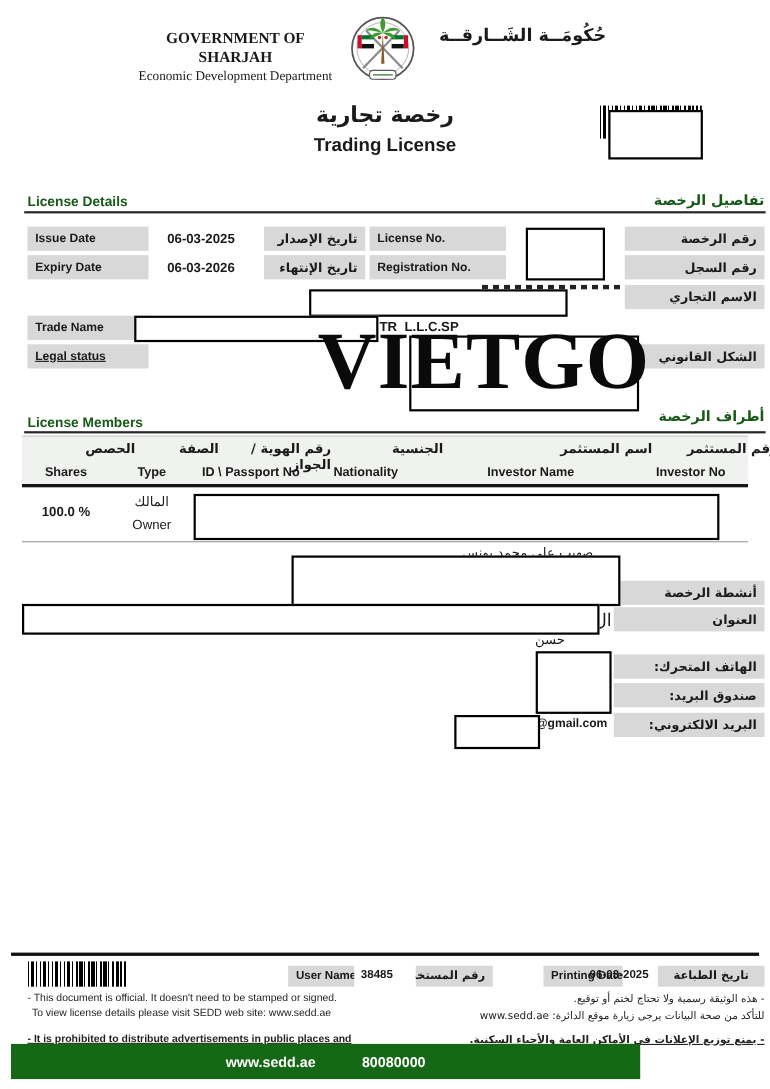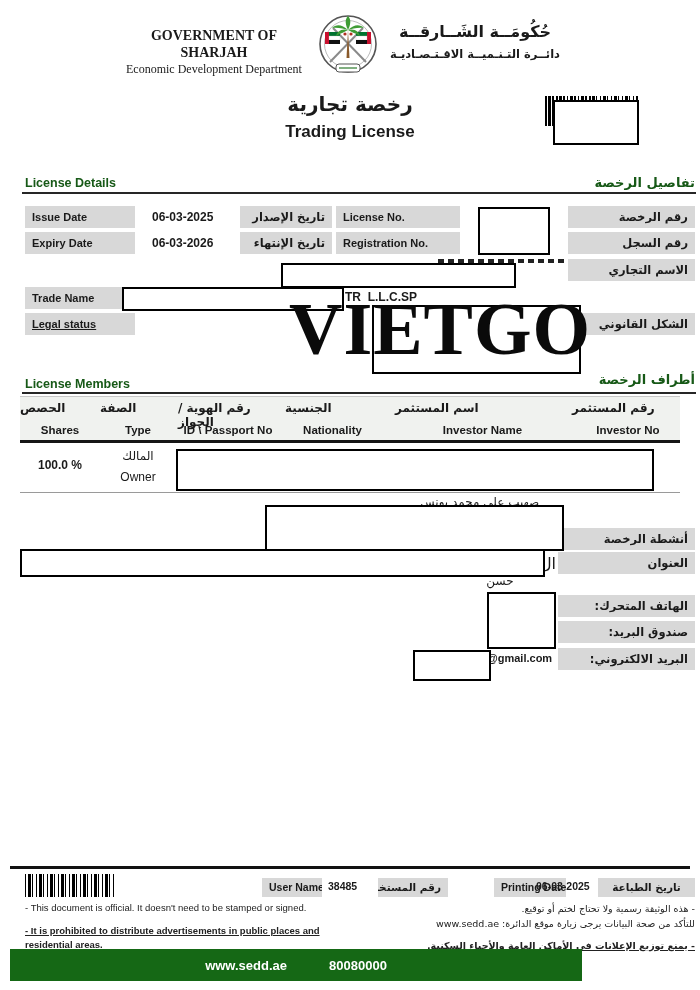--- a/index.html
+++ b/index.html
@@ -15,21 +15,21 @@
   .sect-title-en{color:#175917;font-weight:bold;font-size:12.5px;}
   .sect-title-ar{color:#175917;font-weight:bold;font-size:13px;font-family:"DejaVu Sans",sans-serif;direction:rtl;}
   .rule{background:#262626;height:2px;}
   .redact{background:#fff;border:2px solid #000;z-index:10;}
   .watermark{z-index:20;font-family:"Liberation Serif",serif;font-weight:bold;font-size:74px;
              letter-spacing:1px;color:#0a0a0a;text-align:center;line-height:74px;}
   .barcode{background:repeating-linear-gradient(90deg,#000 0,#000 1.5px,#fff 1.5px,#fff 3px,
            #000 3px,#000 6px,#fff 6px,#fff 7.5px,#000 7.5px,#000 8.5px,#fff 8.5px,#fff 11px);}
   .dashes{background:repeating-linear-gradient(90deg,#222 0,#222 6px,#fff 6px,#fff 10px);}
   .thead{background:#f0f2ef;border-top:1px solid #c8c8c8;border-bottom:3px solid #151515;box-sizing:border-box;}
-  .thcol-ar{font-family:"DejaVu Sans",sans-serif;direction:rtl;font-size:12px;font-weight:600;text-align:left;}
+  .thcol-ar{font-family:"DejaVu Sans",sans-serif;direction:rtl;font-size:12px;font-weight:600;text-align:right;padding-left:23px;}
   .thcol-en{font-size:11.5px;font-weight:600;text-align:center;}
   .note-en{font-size:9.5px;color:#222;line-height:14px;}
   .note-ar{font-size:9.5px;color:#222;line-height:15px;font-family:"DejaVu Sans",sans-serif;direction:rtl;text-align:right;}
   .u-bold{font-weight:bold;text-decoration:underline;}
   .greenbar{background:#156815;color:#fff;font-weight:bold;font-size:13px;
             display:flex;align-items:center;justify-content:center;gap:42px;}
   .partial{z-index:1;}
 </style>
 </head>
 <body>
@@ -67,21 +67,20 @@
       <path d="M32 18 C39 16, 43 20, 44 24 C39 21, 35 20, 32 18" fill="#3f9c35"></path>
       <circle cx="29" cy="22" r="1.6" fill="#b03020"></circle>
       <circle cx="35" cy="22" r="1.6" fill="#b03020"></circle>
       <rect x="20" y="52" width="24" height="8" rx="3" fill="#fff" stroke="#555" stroke-width="1"></rect>
       <line x1="23" y1="56" x2="41" y2="56" stroke="#2c7a2c" stroke-width="1.2"></line>
     </svg>
   </div>
 
   <div class="abs ar" style="left:385px;top:20px;width:180px;text-align:center;">
     <div style="font-weight:bold;font-size:16px;line-height:24px;">حُكُومَــة الشَــارقــة</div>
-    <div style="font-weight:bold;font-size:11.5px;line-height:20px;">دائــرة التـنـميــة الاقـتـصـاديـة</div>
   </div>
 
   <div class="abs ar" style="left:0;top:92px;width:700px;text-align:center;font-weight:bold;font-size:20px;">رخصة تجارية</div>
   <div class="abs" style="left:0;top:122px;width:700px;text-align:center;font-weight:bold;font-size:17px;">Trading License</div>
 
   <div class="abs barcode" style="left:545px;top:96px;width:93px;height:30px;"></div>
   <div class="abs redact" style="left:553px;top:100px;width:82px;height:41px;"></div>
 
   <div class="abs sect-title-en" style="left:25px;top:176px;">License Details</div>
   <div class="abs sect-title-ar" style="left:520px;top:175px;width:175px;text-align:right;">تفاصيل الرخصة</div>
@@ -163,20 +162,21 @@
 
   <div class="abs glabel en" style="left:262px;top:878px;width:60px;height:19px;line-height:19px;font-size:10.5px;text-align:center;">User Name</div>
   <div class="abs" style="left:328px;top:880px;font-size:10.5px;font-weight:bold;">38485</div>
   <div class="abs glabel arl" style="left:378px;top:878px;width:70px;height:19px;line-height:19px;font-size:10.5px;text-align:center;">رقم المستخدم</div>
   <div class="abs glabel en" style="left:458px;top:878px;width:72px;height:19px;line-height:19px;font-size:10.5px;text-align:center;margin-left:36px;">Printing Date</div>
   <div class="abs" style="left:536px;top:880px;font-size:10.5px;font-weight:bold;">06-03-2025</div>
   <div class="abs glabel arl" style="left:598px;top:878px;width:97px;height:19px;line-height:19px;font-size:10.5px;text-align:center;">تاريخ الطباعة</div>
 
   <div class="abs" style="left:25px;top:901px;width:330px;">
     <div class="note-en">- This document is official. It doesn't need to be stamped or signed.</div>
+    <div class="note-en" style="padding-left:4px;">To view license details please visit SEDD web site: www.sedd.ae</div>
     <div class="note-en u-bold" style="margin-top:9px;">- It is prohibited to distribute advertisements in public places and residential areas.</div>
   </div>
   <div class="abs" style="left:360px;top:901px;width:335px;">
     <div class="note-ar">- هذه الوثيقة رسمية ولا تحتاج لختم أو توقيع.</div>
     <div class="note-ar">للتأكد من صحة البيانات يرجى زيارة موقع الدائرة: www.sedd.ae</div>
     <div class="note-ar u-bold" style="margin-top:7px;">- يمنع توزيع الإعلانات في الأماكن العامة والأحياء السكنية.</div>
   </div>
 
   <div class="abs greenbar" style="left:10px;top:949px;width:572px;height:32px;">
     <span>www.sedd.ae</span>

